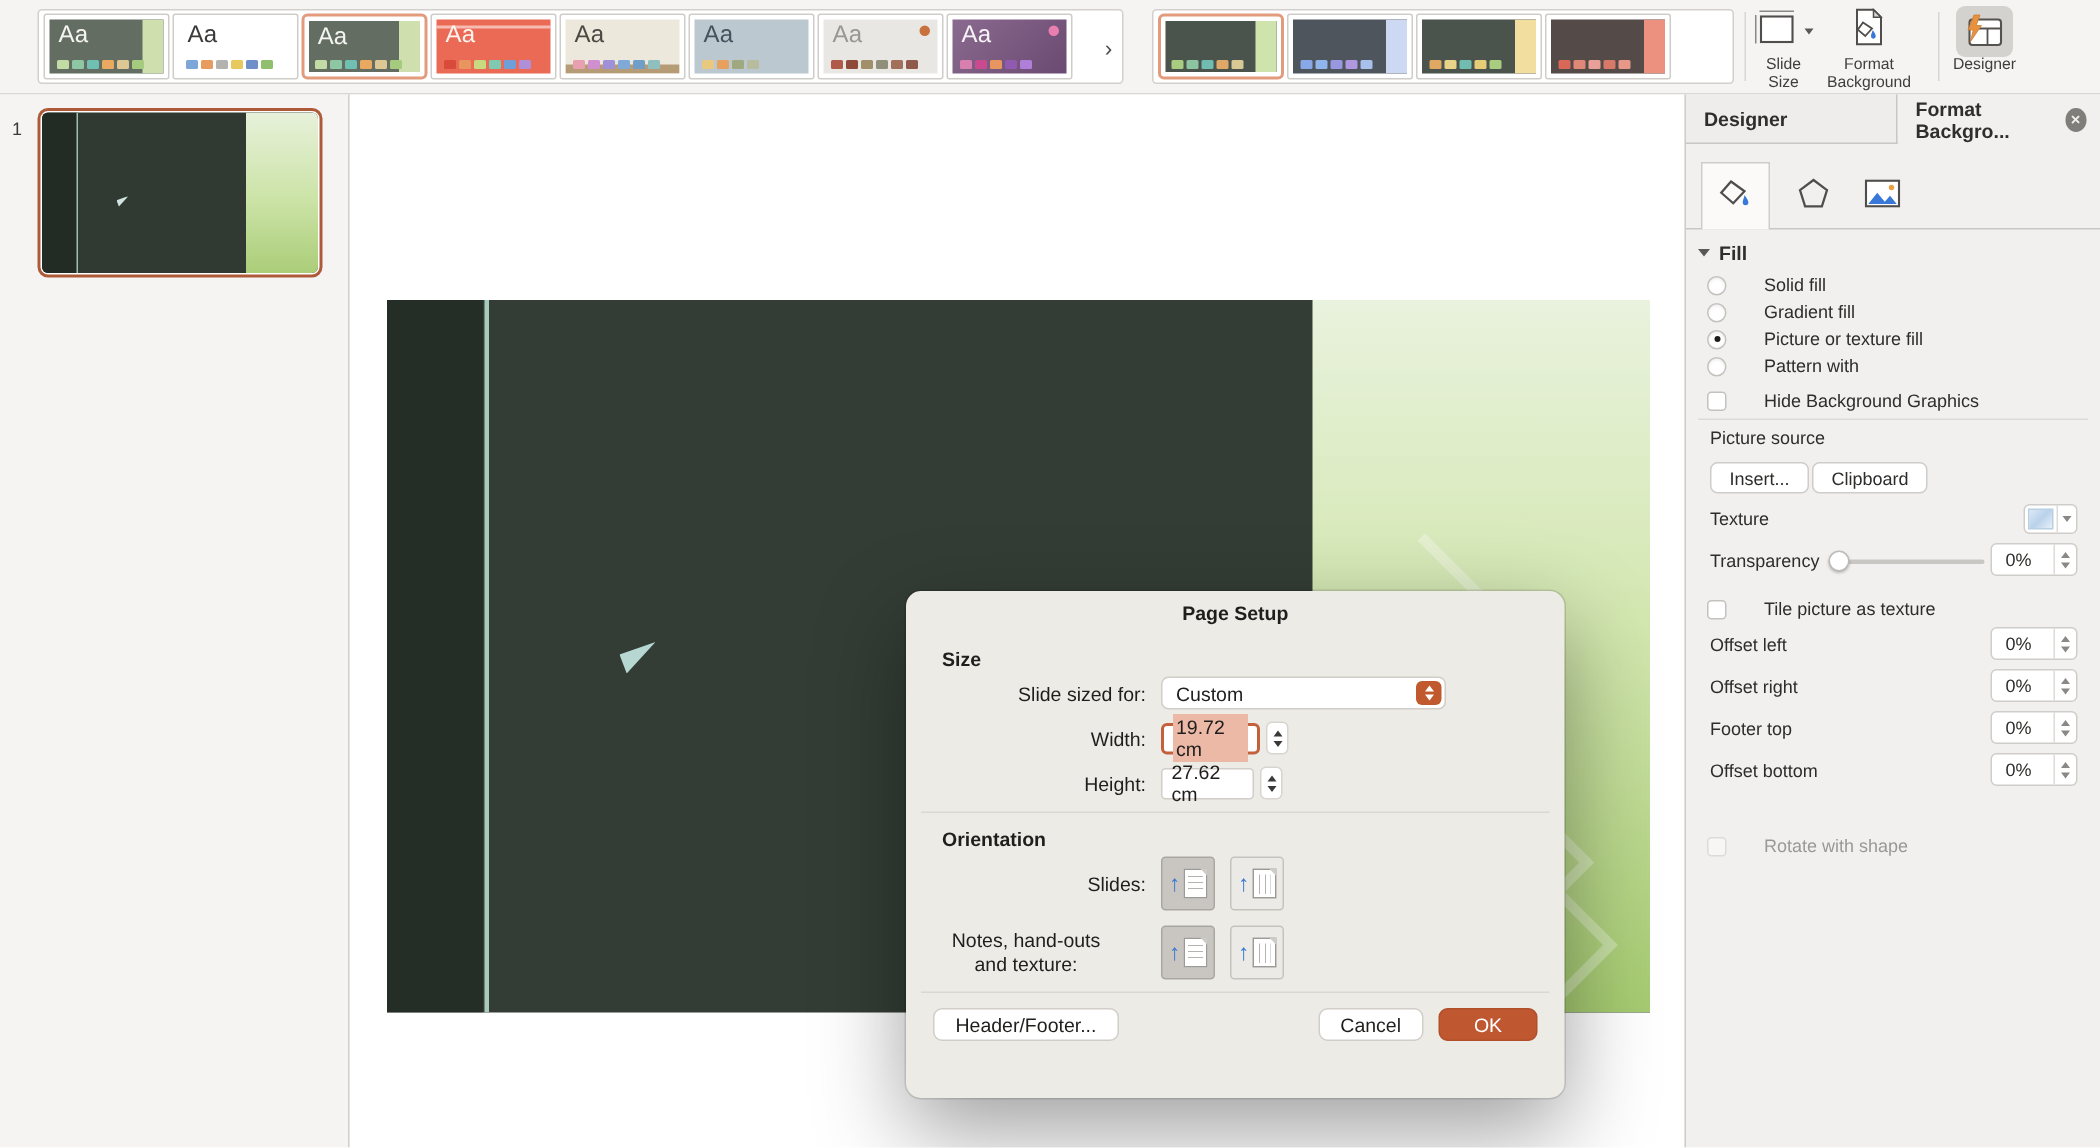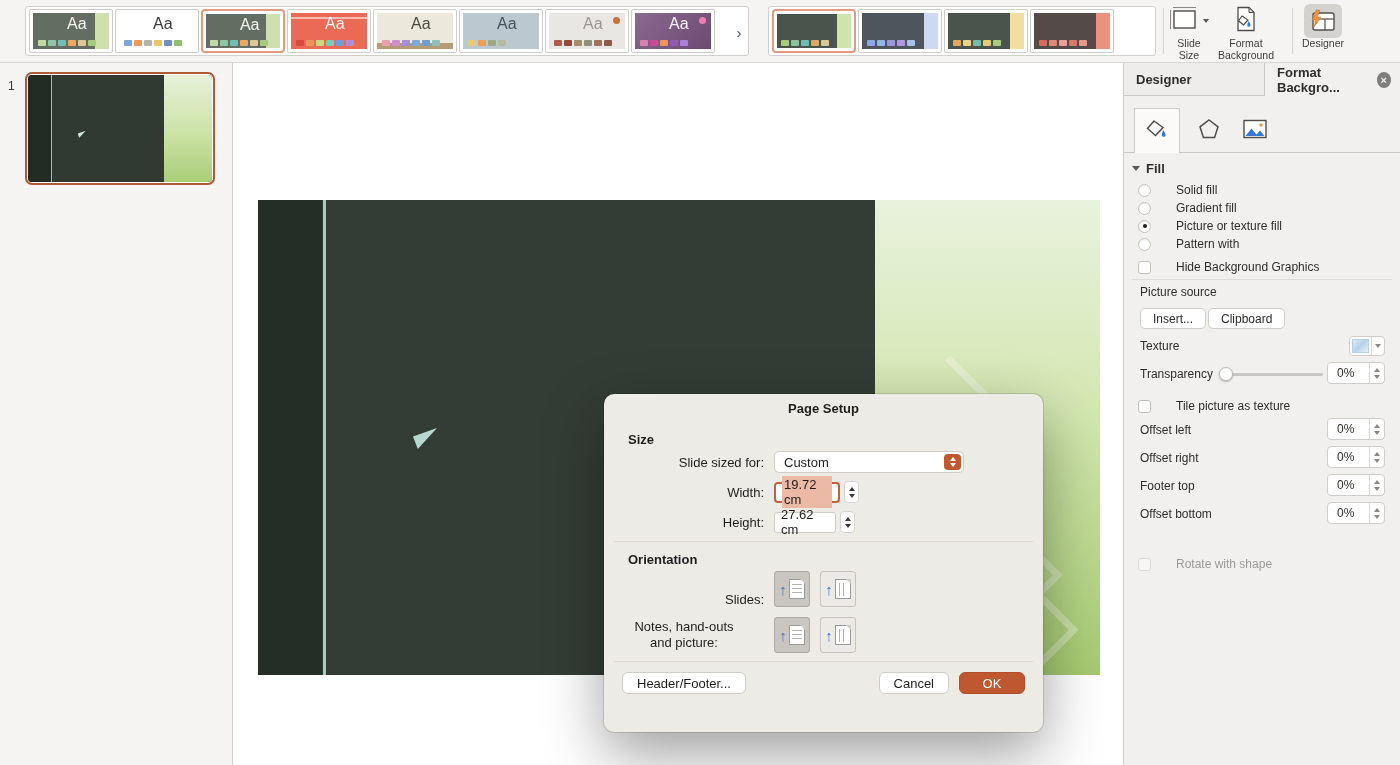--- a/index.html
+++ b/index.html
@@ -11,21 +11,21 @@
   
   .ribbon { left:0; top:0; width:1400px; height:63px; background:#f5f4f2; border-bottom:1px solid #d9d7d4; }
   .gallery { position:absolute; top:6px; height:50px; background:#fff; border:1px solid #d2d0cd; border-radius:3px;
     display:flex; align-items:center; padding:0 2px; }
   .gal-themes { left:25px; width:724px; }
   .gal-variants { left:768px; width:388px; }
   .theme-thumb { width:84px; height:44px; border:1px solid #cfcdca; border-radius:2px; background:#fff; margin:0 1px; position:relative; overflow:hidden; flex:none; }
   .theme-thumb.sel { border:2px solid #e39b7e; border-radius:4px; }
   .mini { position:absolute; inset:3px; overflow:hidden; }
   .mini .strip { position:absolute; right:0; top:0; bottom:0; width:19%; }
-  .mini .aa { position:absolute; left:8%; top:6%; font-size:16px; letter-spacing:0;margin-left:28px; }
+  .mini .aa { position:absolute; left:8%; top:6%; font-size:16px; letter-spacing:0; }
   .mini .swrow { position:absolute; left:6%; bottom:7%; display:flex; gap:2px; }
   .mini .swrow i { display:block; width:8px; height:6px; border-radius:1px; }
   .mini .dot { position:absolute; width:7px; height:7px; border-radius:50%; }
   .mini .band { position:absolute; left:0; right:0; top:12%; height:2px; }
   .mini .botband { position:absolute; left:0; right:0; bottom:0; height:16%; }
   .more-arrow { width:14px; text-align:center; color:#4a4a4a; font-size:15px; cursor:pointer; }
   .vsep { position:absolute; top:8px; height:46px; width:1px; background:#d8d6d3; }
   .rbtn { position:absolute; top:6px; display:flex; flex-direction:column; align-items:center; cursor:pointer; }
   .rbtn .ric { height:30px; display:flex; align-items:center; justify-content:center; }
   .rbtn .rlbl { font-size:10.5px; color:#3f3e3c; text-align:center; line-height:1.15; margin-top:1px; }
@@ -522,37 +522,37 @@
       <div class="mstep">
           <i class="tu"></i>
           <i class="td"></i>
         </div>
     </div>
 
     <div class="ddiv"></div>
 
     <div class="dsect" style="margin-top:0;">Orientation</div>
 
-    <div class="drow" style="margin-bottom:10px;align-items:flex-end;">
+    <div class="drow" style="margin-bottom:10px;">
       <div class="dlab">Slides:</div>
       <button class="orient sel">
         <span class="uparr">↑</span>
         <span class="pageic h"></span>
       </button>
       <div style="width:10px;"></div>
       <button class="orient">
         <span class="uparr">↑</span>
         <span class="pageic v"></span>
       </button>
     </div>
 
     <div class="drow" style="margin-bottom:8px;">
       <div class="dlab2">
         <span>Notes, hand-outs</span><br>
-        <span>and picture:</span>
+        <span>and texture:</span>
       </div>
       <button class="orient sel">
         <span class="uparr">↑</span>
         <span class="pageic h"></span>
       </button>
       <div style="width:10px;"></div>
       <button class="orient">
         <span class="uparr">↑</span>
         <span class="pageic v"></span>
       </button>

